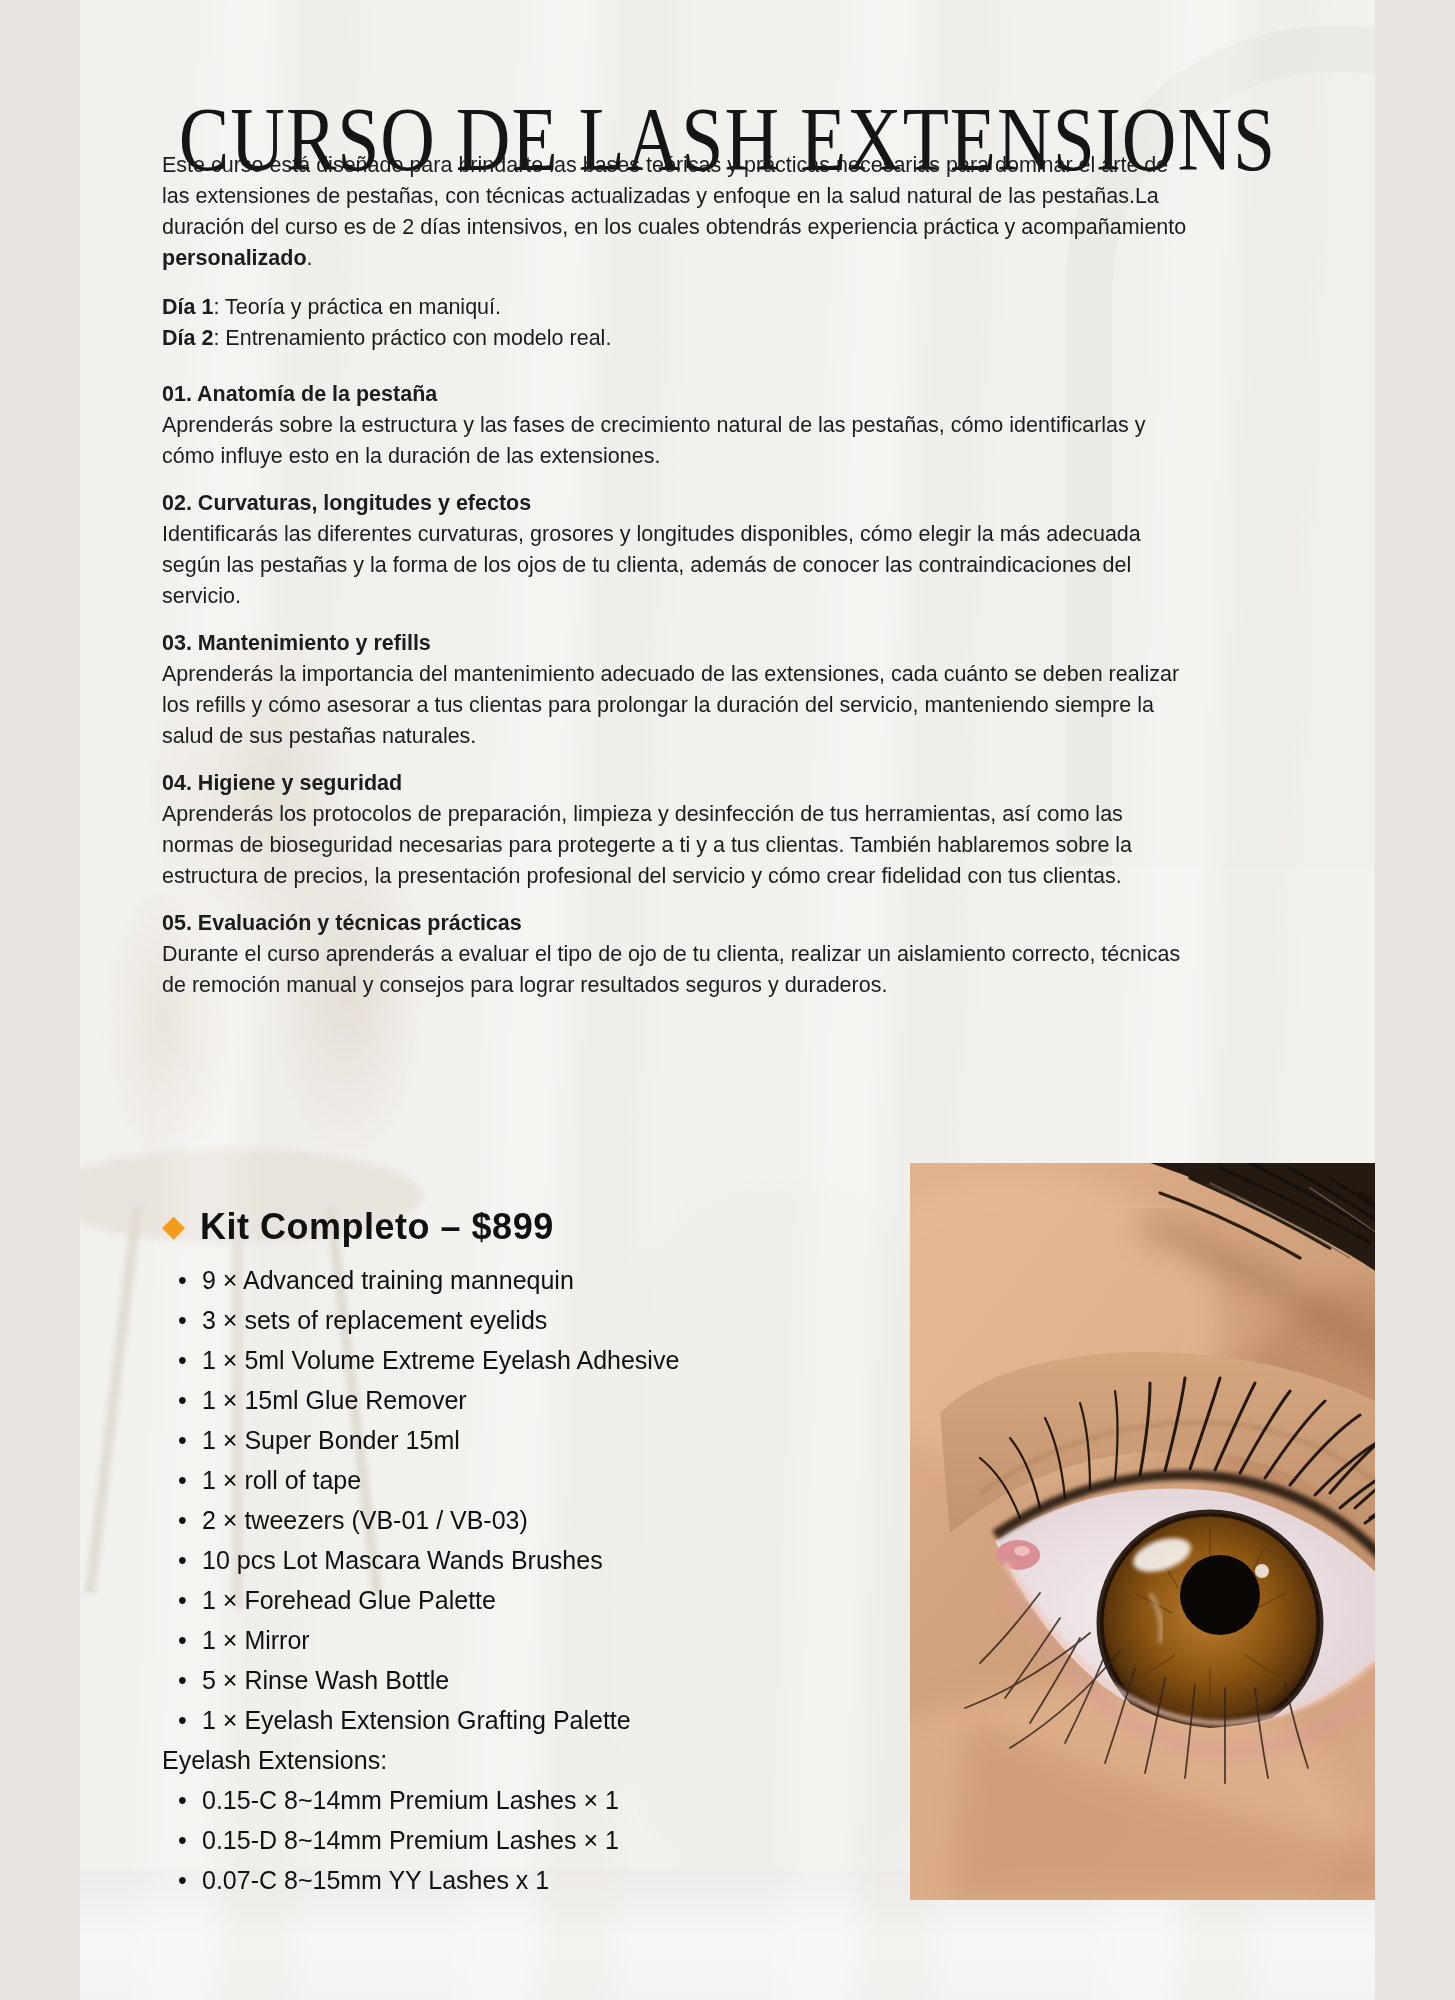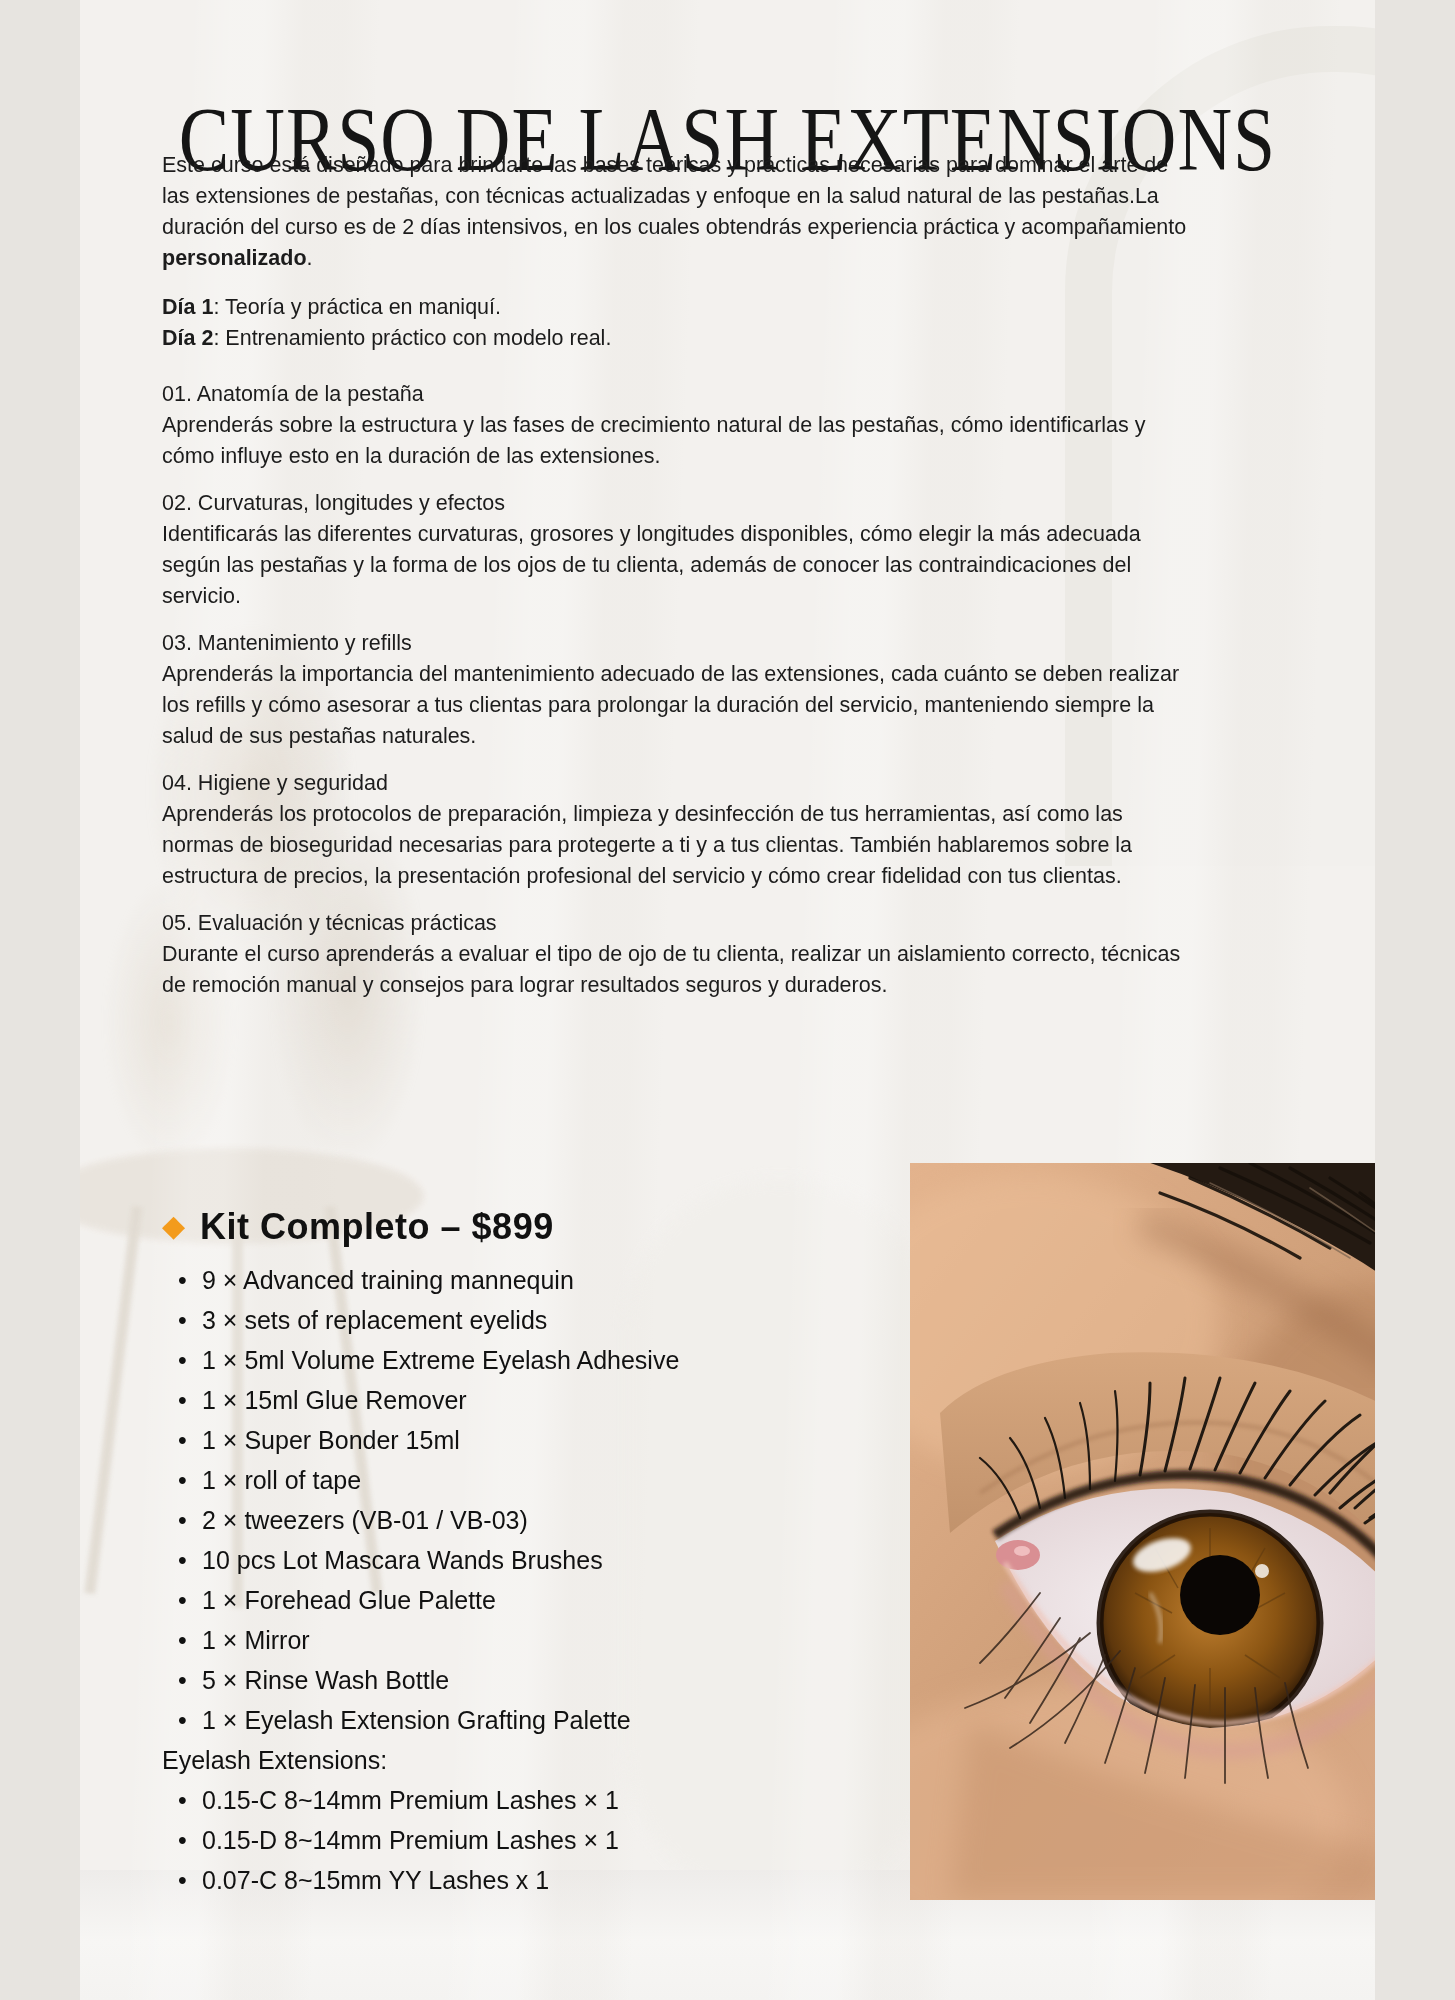--- a/index.html
+++ b/index.html
@@ -39,21 +39,21 @@
     font-family:"Liberation Serif", serif; font-weight:400; font-size:78px;
     letter-spacing:1px; color:#151515; white-space:nowrap;
     transform:scale(0.97,1.18); transform-origin:top center; }
   
   .col { position:absolute; left:82px; top:150px; width:1035px;
     font-size:21.5px; line-height:31px; color:#1c1c1c; }
   .intro { margin:0 0 18px 0; }
   .days { margin:0 0 25px 0; }
   .day-line b { font-weight:bold; }
   .sections .sec { margin:0 0 16px 0; }
-  .sec-heading { font-weight:400; }
+  .sec-heading { font-weight:700; }
   
   .kit { position:absolute; left:82px; top:1206px; width:740px; color:#111; }
   .kit-head { display:flex; align-items:center; gap:15px; }
   .diamond { color:#F39B1C; font-size:30px; line-height:30px; transform:translateY(-1px); }
   .kit-title { font-size:36px; font-weight:bold; letter-spacing:.5px; }
   .kit ul { list-style:none; margin:12px 0 0 0; padding:0; font-size:25px; }
   .kit ul.sub { margin-top:0; }
   .kit li { position:relative; padding-left:40px; line-height:40px; }
   .kit li::before { content:"•"; position:absolute; left:16px; top:0; font-size:25px; }
   .sub-label { font-size:25px; line-height:40px; }

